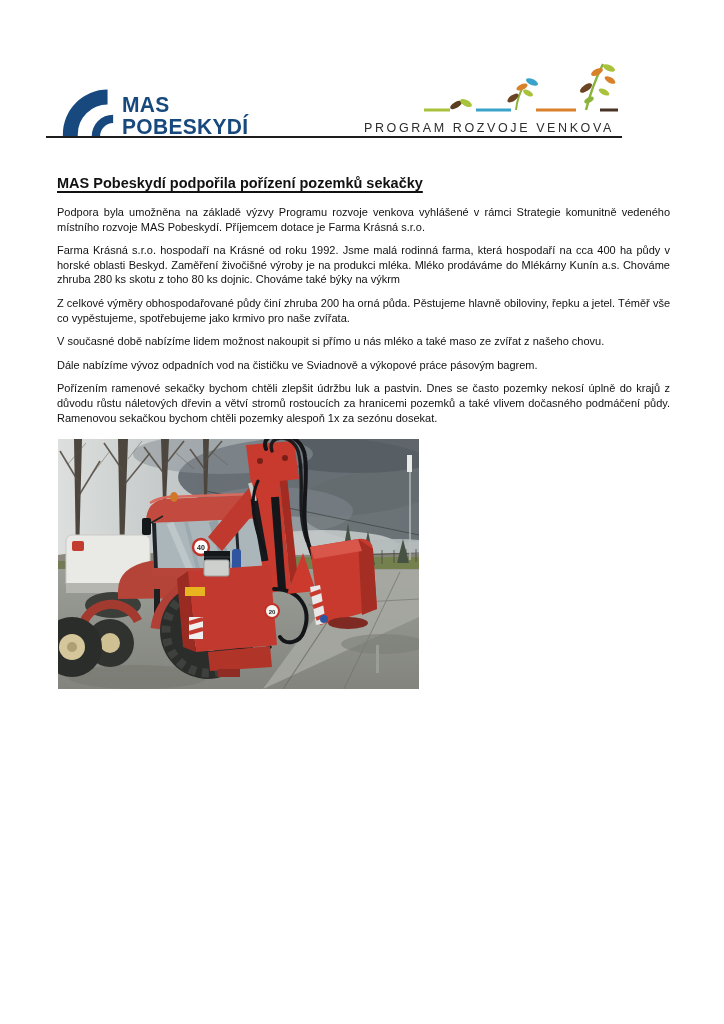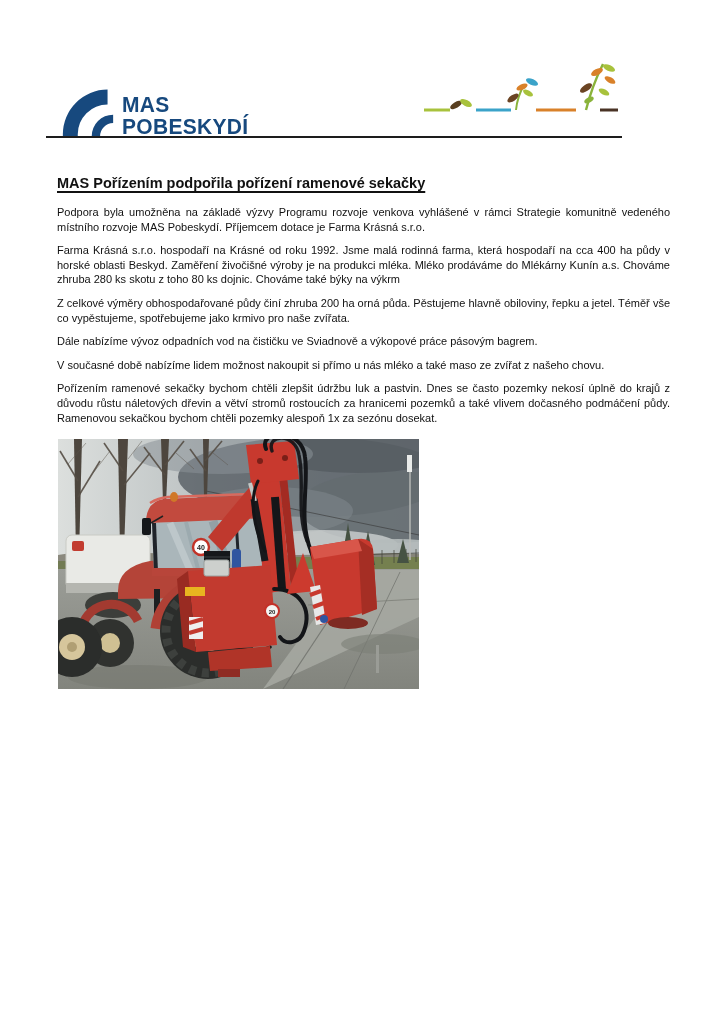--- a/index.html
+++ b/index.html
@@ -72,31 +72,32 @@
 
       <path d="M222,50 C226,34 232,18 239,4" stroke="#8ab33a" stroke-width="2.4" fill="none"></path>
       <ellipse cx="245" cy="8" rx="6.5" ry="3" fill="#a8c23c" transform="rotate(25 245 8)"></ellipse>
       <ellipse cx="233" cy="12" rx="6.5" ry="3" fill="#d9812a" transform="rotate(-28 233 12)"></ellipse>
       <ellipse cx="246" cy="20" rx="6" ry="2.8" fill="#d9812a" transform="rotate(30 246 20)"></ellipse>
       <ellipse cx="222" cy="28" rx="7" ry="3.2" fill="#6b4423" transform="rotate(-35 222 28)"></ellipse>
       <ellipse cx="240" cy="32" rx="5.8" ry="2.7" fill="#a8c23c" transform="rotate(28 240 32)"></ellipse>
       <ellipse cx="225" cy="40" rx="5.2" ry="2.5" fill="#8ab33a" transform="rotate(-30 225 40)"></ellipse>
       <line x1="236" y1="50" x2="254" y2="50" stroke="#493325" stroke-width="3"></line>
     </svg>
+    <div class="prv-text">PROGRAM ROZVOJE VENKOVA</div>
   </div>
 
   <hr class="header-rule">
 
   <main class="doc">
-    <h1>MAS Pořízením podpořila pořízení ramenové sekačky</h1>
+    <h1>MAS Pobeskydí podpořila pořízení pozemků sekačky</h1>
     <p>Podpora byla umožněna na základě výzvy Programu rozvoje venkova vyhlášené v rámci Strategie komunitně vedeného místního rozvoje MAS Pobeskydí. Příjemcem dotace je Farma Krásná s.r.o.</p>
     <p>Farma Krásná s.r.o.  hospodaří  na Krásné od roku 1992. Jsme malá rodinná farma, která hospodaří na cca 400 ha půdy v horské oblasti Beskyd.  Zaměření živočišné  výroby je na  produkci mléka. Mléko prodáváme do Mlékárny Kunín a.s.   Chováme  zhruba 280 ks skotu z toho 80 ks dojnic. Chováme také býky na výkrm</p>
     <p> Z celkové výměry obhospodařované půdy činí zhruba 200 ha orná půda.  Pěstujeme hlavně obiloviny, řepku a jetel. Téměř vše co vypěstujeme, spotřebujeme jako krmivo pro naše zvířata.</p>
+    <p>V současné době nabízíme lidem možnost nakoupit si přímo u nás mléko a také maso ze zvířat z našeho chovu.</p>
     <p>Dále nabízíme vývoz odpadních vod na čističku ve Sviadnově  a výkopové práce pásovým bagrem.</p>
-    <p>V současné době nabízíme lidem možnost nakoupit si přímo u nás mléko a také maso ze zvířat z našeho chovu.</p>
     <p>Pořízením ramenové sekačky bychom chtěli zlepšit údržbu luk a pastvin. Dnes se často pozemky nekosí úplně do krajů z důvodu růstu náletových dřevin a větví stromů rostoucích za hranicemi pozemků a také vlivem  dočasného podmáčení půdy. Ramenovou sekačkou bychom chtěli pozemky alespoň 1x za sezónu dosekat.</p>
 
     <div class="photo-wrap">
       <svg width="361" height="250" viewBox="0 0 361 250">
         <defs>
           <linearGradient id="skyGrad" x1="0" y1="0" x2="1" y2="0">
             <stop offset="0" stop-color="#dcdfdd"></stop>
               <stop offset="0.45" stop-color="#b9bfc0"></stop>
               <stop offset="1" stop-color="#a9b0b3"></stop>
           </linearGradient>

